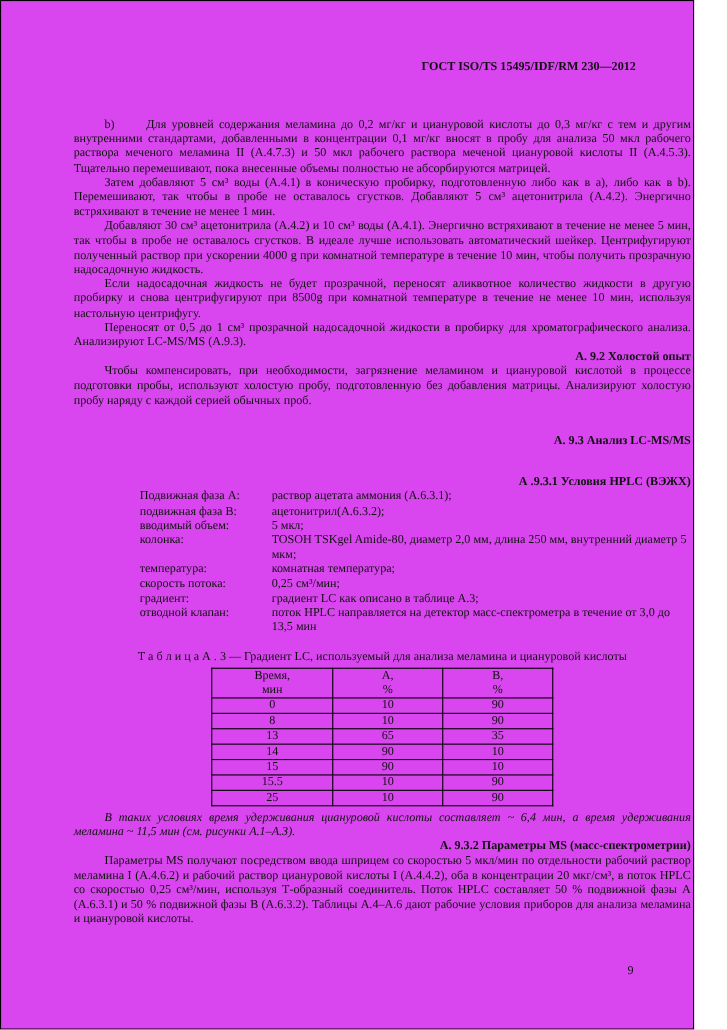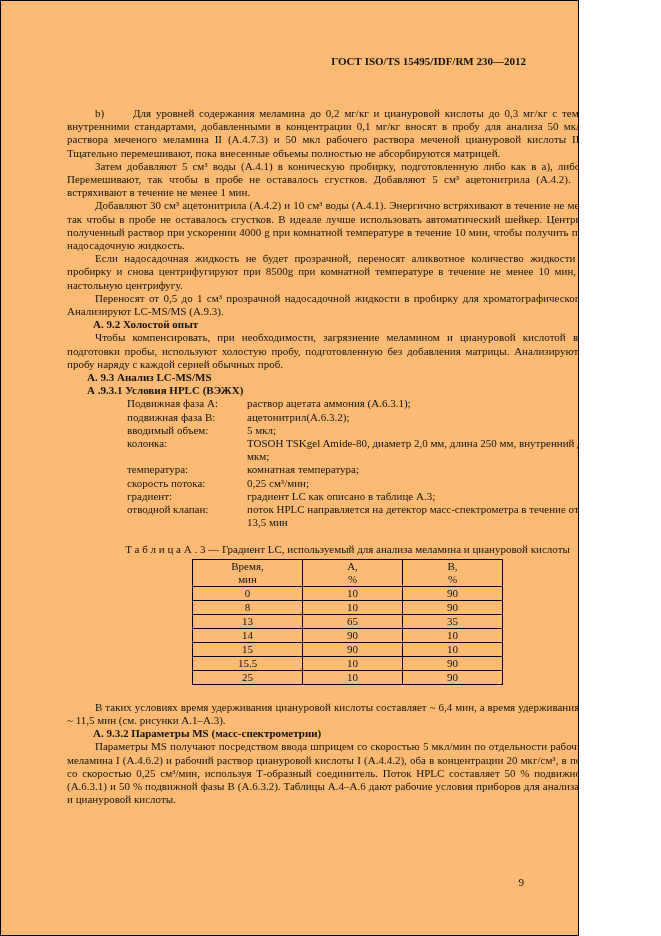--- a/index.html
+++ b/index.html
@@ -1,21 +1,21 @@
 <!DOCTYPE html>
 <html><head>
 <meta charset="utf-8">
 <style>
   * { box-sizing: border-box; }
   html, body { margin: 0; padding: 0; background: #ffffff; }
   .page {
     position: relative;
-    width: 579px;
+    width: 631px;
     height: 936px;
-    background: #fdba74;
+    background: #d946ef;
     border: 1px solid #000000;
     font-family: "Liberation Serif", serif;
     font-size: 11px;
     line-height: 13.2px;
     color: #111111;
     overflow: hidden;
   }
   .doc-header {
     position: absolute;
     top: 54px;
@@ -33,23 +33,23 @@
   }
   .para {
     margin: 0;
     text-align: justify;
     text-indent: 28px;
   }
   .heading {
     margin: 0;
     font-weight: bold;
     text-indent: 26px;
-    text-align: left;
-  }
-  .heading.small-indent { text-indent: 20px; }
+    text-align: right;
+  }
+  .heading.small-indent { text-indent: 20px; margin-top: 24px; }
   .conditions { margin-left: 60px; }
   .cond-row { display: flex; }
   .cond-label { flex: 0 0 120px; }
   .cond-value { flex: 1 1 auto; text-align: left; }
   .table-caption {
     margin: 13px 0 3px 0;
     text-indent: 0;
     text-align: center;
   }
   table.gradient-table {
@@ -68,21 +68,21 @@
     font-weight: normal;
   }
   table.gradient-table th {
     white-space: pre-line;
     height: 27px;
   }
   table.gradient-table td { height: 14px; }
   col.c-time { width: 110px; }
   col.c-a { width: 100px; }
   col.c-b { width: 100px; }
-  .after-table { margin-top: 16px; }
+  .after-table { margin-top: 4px; font-style: italic; }
   .page-number {
     position: absolute;
     bottom: 46px;
     right: 54px;
     font-size: 11px;
   }
 </style>
 </head>
 <body>
 

